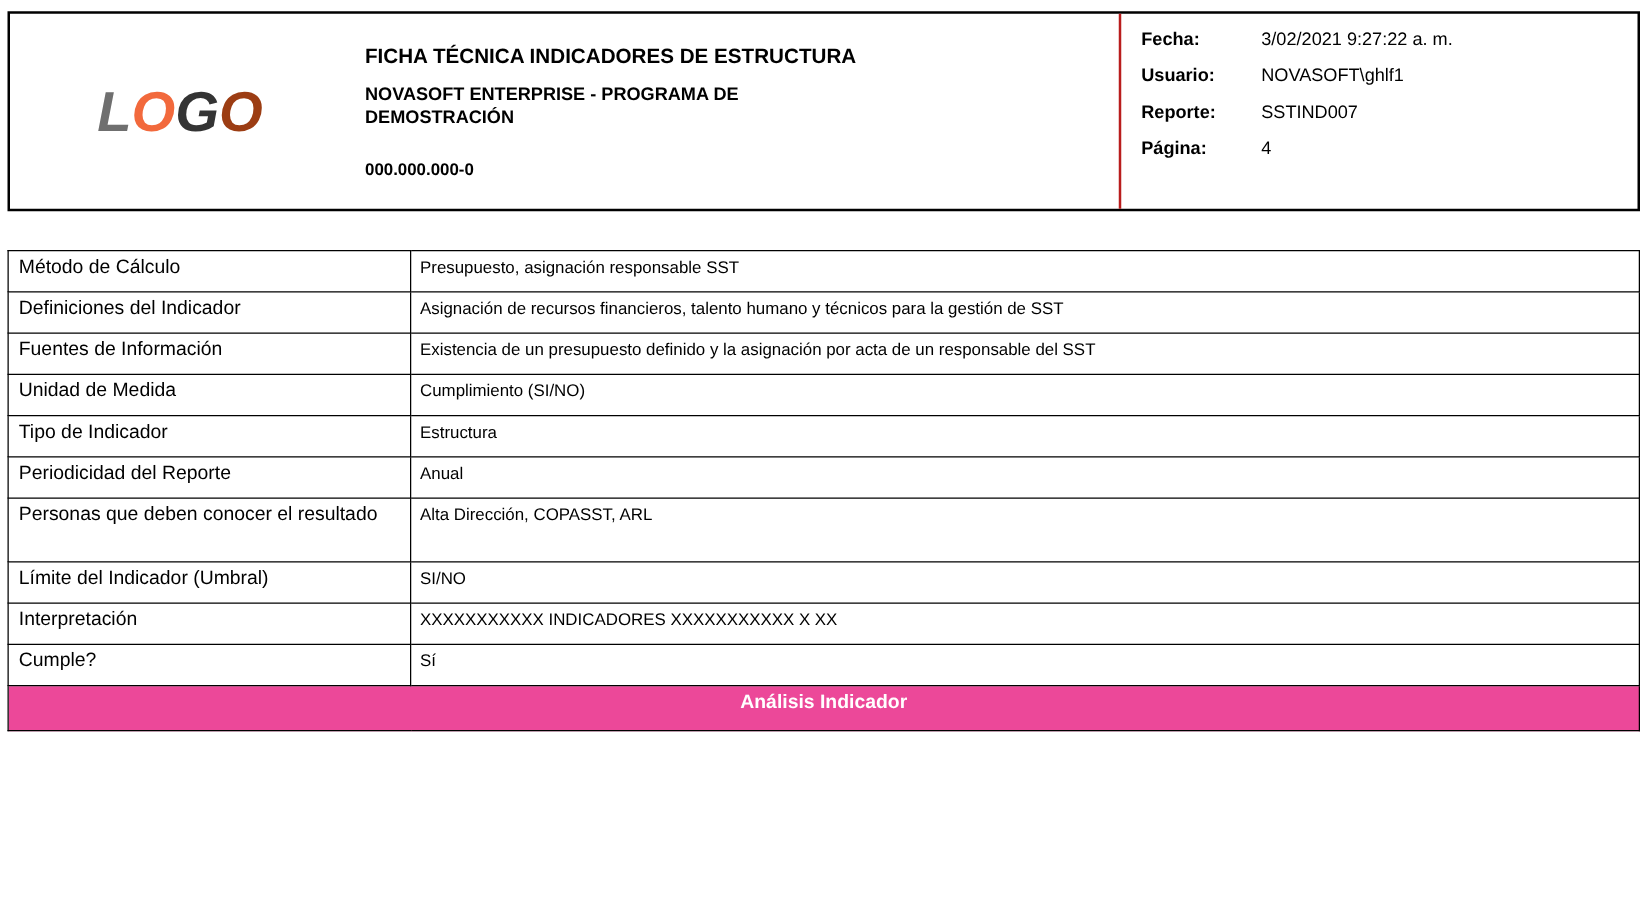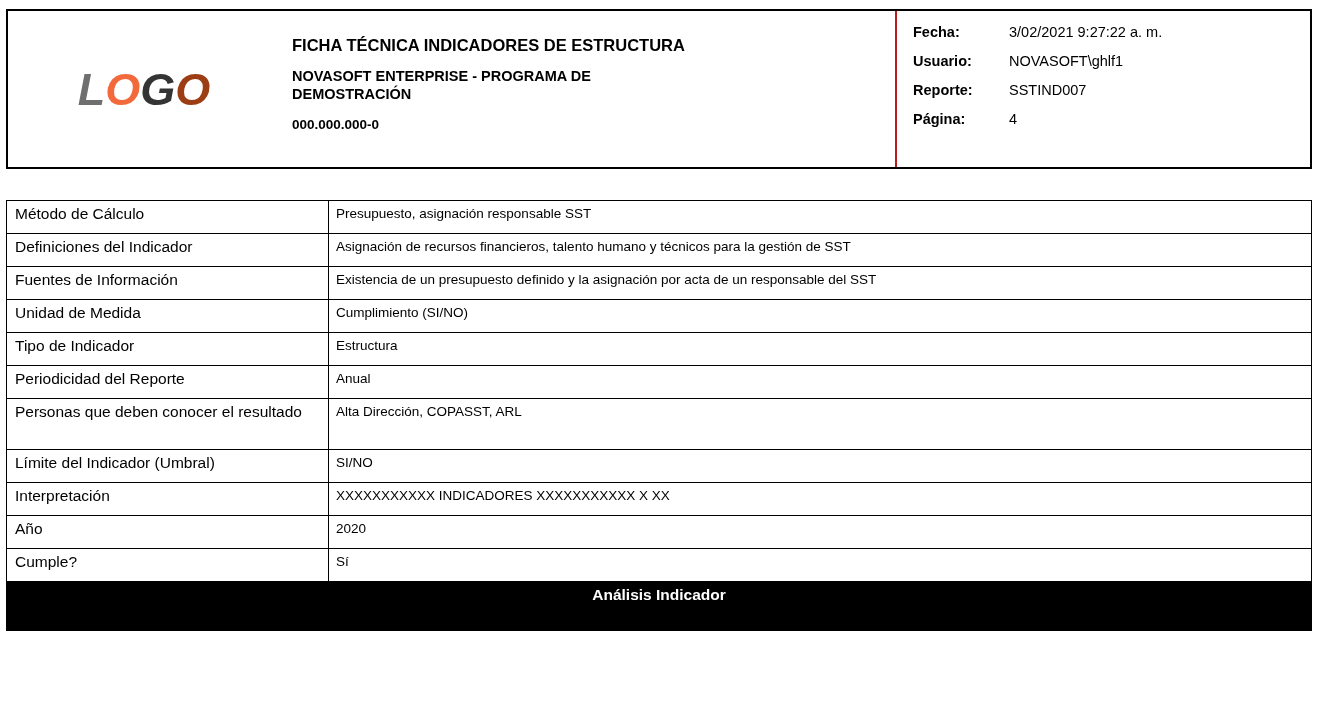--- a/index.html
+++ b/index.html
@@ -70,21 +70,21 @@
   }
   .title-sub {
     font-size: 14.5px;
     font-weight: bold;
     line-height: 1.3;
     max-width: 390px;
   }
   .title-nit {
     font-size: 13.5px;
     font-weight: bold;
-    margin-top: 13px;
+    margin-top: 24px;
   }
 
   .header-meta-cell {
     flex: 0 0 415px;
     width: 415px;
     border-left: 2px solid #b91c1c;
     box-sizing: border-box;
     padding: 14px 0 10px 16px;
   }
   .meta-row {
@@ -128,27 +128,27 @@
     font-size: 15.5px;
     padding-left: 8px;
   }
   .data-table td.cell-value {
     font-size: 13.5px;
     padding-top: 5px;
   }
   .row-std td { height: 22px; }
   .row-tall td { height: 40px; }
   .analysis-bar td {
-    background: #000000;
+    background: #ec4899;
     color: #ffffff;
     text-align: center;
     font-weight: bold;
     font-size: 15.5px;
     height: 26px;
-    padding: 4px 0 18px 0;
+    padding: 4px 0 5px 0;
     border: 1.6px solid #000000;
   }
 </style>
 </head>
 <body>
 
 <div class="page">
 
   <div class="header-box">
 
@@ -215,24 +215,20 @@
       </tr>
       <tr class="row-std">
         <td class="cell-label">Límite del Indicador (Umbral)</td>
         <td class="cell-value">SI/NO</td>
       </tr>
       <tr class="row-std">
         <td class="cell-label">Interpretación</td>
         <td class="cell-value">XXXXXXXXXXX INDICADORES XXXXXXXXXXX X  XX</td>
       </tr>
       <tr class="row-std">
-        <td class="cell-label">Año</td>
-        <td class="cell-value">2020</td>
-      </tr>
-      <tr class="row-std">
         <td class="cell-label">Cumple?</td>
         <td class="cell-value">Sí</td>
       </tr>
       <tr class="analysis-bar">
         <td colspan="2">Análisis Indicador</td>
       </tr>
     </tbody>
   </table>
 
 </div>

